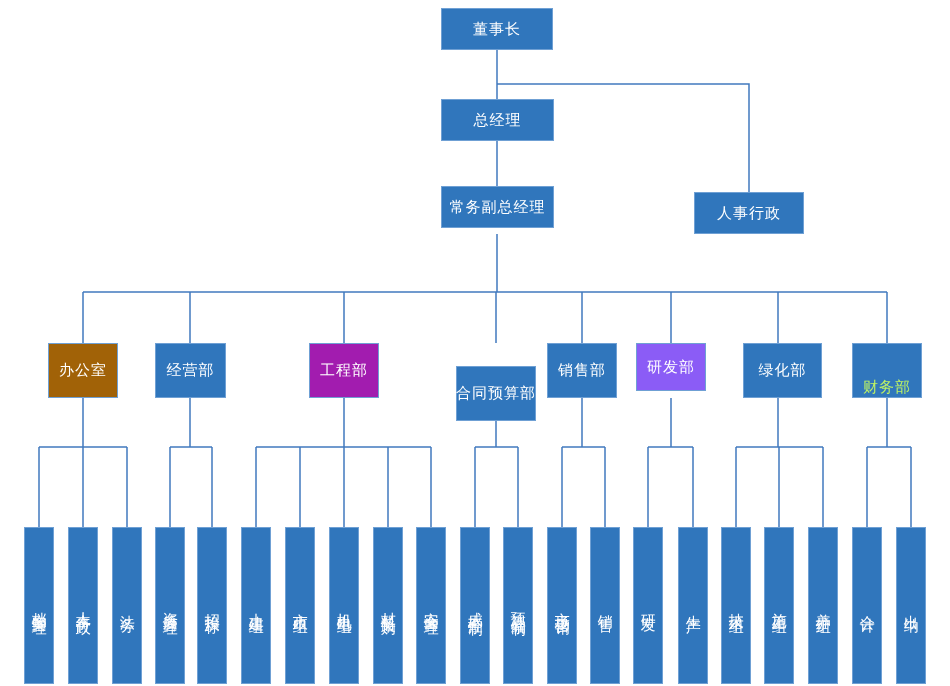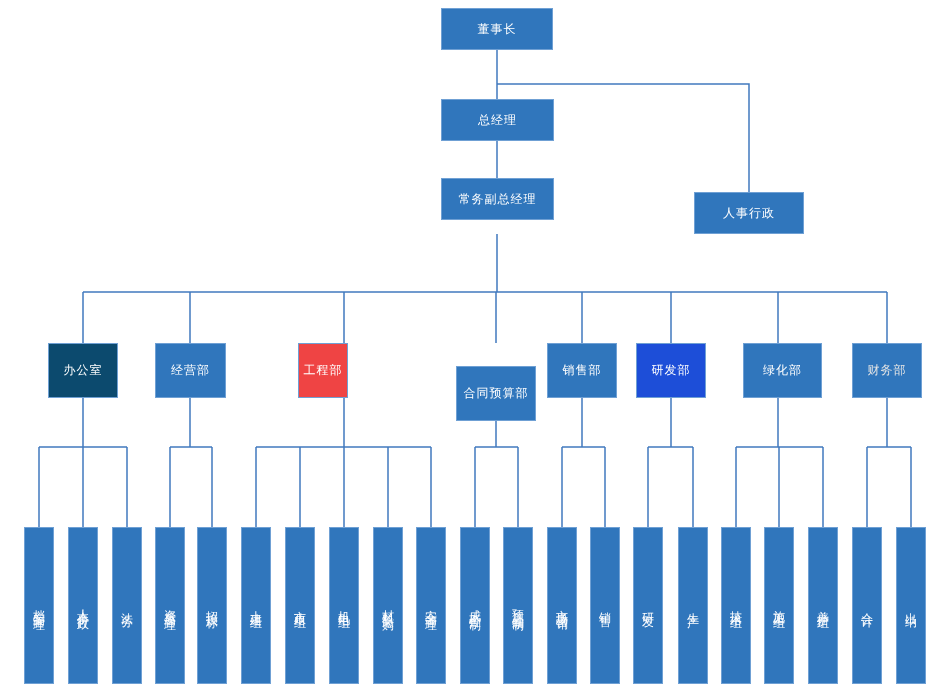--- a/index.html
+++ b/index.html
@@ -22,21 +22,21 @@
     width: 950px;
     height: 686px;
   }
   .node {
     position: absolute;
     box-sizing: border-box;
     display: flex;
     align-items: center;
     justify-content: center;
     color: #ffffff;
-    font-size: 12px;
+    font-size: 15px;
     line-height: 1.35;
     text-align: center;
   }
   .node.h .node-label {
     letter-spacing: 1px;
     white-space: nowrap;
   }
   .node.v .node-label {
     writing-mode: vertical-lr;
     text-orientation: upright;
@@ -100,48 +100,48 @@
       <polyline points="867,447 867,527" fill="none" stroke="#4179BE" stroke-width="1.5"></polyline>
       <polyline points="911,447 911,527" fill="none" stroke="#4179BE" stroke-width="1.5"></polyline>
     </svg>
   <div id="nodes-layer">
       <div class="node h" style="left: 441px; top: 8px; width: 112px; height: 42px; background: rgb(48, 118, 188); border: 1px solid rgb(111, 160, 212); color: rgb(255, 255, 255);">
         <span class="node-label">董事长</span>
       </div>
       <div class="node h" style="left: 441px; top: 99px; width: 113px; height: 42px; background: rgb(48, 118, 188); border: 1px solid rgb(111, 160, 212); color: rgb(255, 255, 255); justify-content: center;">
         <span class="node-label">总经理</span>
       </div>
-      <div class="node h" style="left: 441px; top: 178px; width: 113px; height: 42px; background: rgb(48, 118, 188); border: 1px solid rgb(111, 160, 212); color: rgb(255, 255, 255);">
+      <div class="node h" style="left: 441px; top: 186px; width: 113px; height: 42px; background: rgb(48, 118, 188); border: 1px solid rgb(111, 160, 212); color: rgb(255, 255, 255);">
         <span class="node-label">常务副总经理</span>
       </div>
       <div class="node h" style="left: 694px; top: 192px; width: 110px; height: 42px; background: rgb(48, 118, 188); border: 1px solid rgb(111, 160, 212); color: rgb(255, 255, 255);">
         <span class="node-label">人事行政</span>
       </div>
-      <div class="node h" style="left: 48px; top: 343px; width: 70px; height: 55px; background: #0c4a6e; border: 1px solid rgb(111, 160, 212); color: rgb(255, 255, 255);">
+      <div class="node h" style="left: 48px; top: 343px; width: 70px; height: 55px; background: #a16207; border: 1px solid rgb(111, 160, 212); color: rgb(255, 255, 255);">
         <span class="node-label">办公室</span>
       </div>
       <div class="node h" style="left: 155px; top: 343px; width: 71px; height: 55px; background: rgb(48, 118, 188); border: 1px solid rgb(111, 160, 212); color: rgb(255, 255, 255);">
         <span class="node-label">经营部</span>
       </div>
-      <div class="node h" style="left: 298px; top: 343px; width: 50px; height: 55px; background: #ef4444; border: 1px solid rgb(111, 160, 212); color: rgb(255, 255, 255);">
+      <div class="node h" style="left: 309px; top: 343px; width: 70px; height: 55px; background: #a21caf; border: 1px solid rgb(111, 160, 212); color: rgb(255, 255, 255);">
         <span class="node-label">工程部</span>
       </div>
       <div class="node h" style="left: 456px; top: 343px; width: 80px; height: 55px; background: rgb(48, 118, 188); border: 1px solid rgb(111, 160, 212); color: rgb(255, 255, 255); margin-top: 23px;">
         <span class="node-label">合同预算部</span>
       </div>
       <div class="node h" style="left: 547px; top: 343px; width: 70px; height: 55px; background: rgb(48, 118, 188); border: 1px solid rgb(111, 160, 212); color: #ffffff;">
         <span class="node-label">销售部</span>
       </div>
-      <div class="node h" style="left: 636px; top: 343px; width: 70px; height: 55px; background: #1d4ed8; border: 1px solid rgb(111, 160, 212); color: rgb(255, 255, 255);">
+      <div class="node h" style="left: 636px; top: 343px; width: 70px; height: 48px; background: #8b5cf6; border: 1px solid rgb(111, 160, 212); color: rgb(255, 255, 255);">
         <span class="node-label">研发部</span>
       </div>
       <div class="node h" style="left: 743px; top: 343px; width: 79px; height: 55px; background: rgb(48, 118, 188); border: 1px solid rgb(111, 160, 212); color: rgb(255, 255, 255);">
         <span class="node-label">绿化部</span>
       </div>
-      <div class="node h" style="left: 852px; top: 343px; width: 70px; height: 55px; background: rgb(48, 118, 188); border: 1px solid rgb(111, 160, 212); color: #e5e5e5;">
+      <div class="node h" style="left: 852px; top: 343px; width: 70px; height: 55px; background: rgb(48, 118, 188); border: 1px solid rgb(111, 160, 212); color: #bef264; align-items: flex-end;">
         <span class="node-label">财务部</span>
       </div>
       <div class="node v" style="left: 24px; top: 527px; width: 30px; height: 157px; background: rgb(48, 118, 188); border: 1px solid rgb(111, 160, 212); color: rgb(255, 255, 255);">
         <span class="node-label">档案管理</span>
       </div>
       <div class="node v" style="left: 68px; top: 527px; width: 30px; height: 157px; background: rgb(48, 118, 188); border: 1px solid rgb(111, 160, 212); color: rgb(255, 255, 255);">
         <span class="node-label">人事行政</span>
       </div>
       <div class="node v" style="left: 112px; top: 527px; width: 30px; height: 157px; background: rgb(48, 118, 188); border: 1px solid rgb(111, 160, 212); color: rgb(255, 255, 255);">
         <span class="node-label">法务</span>

